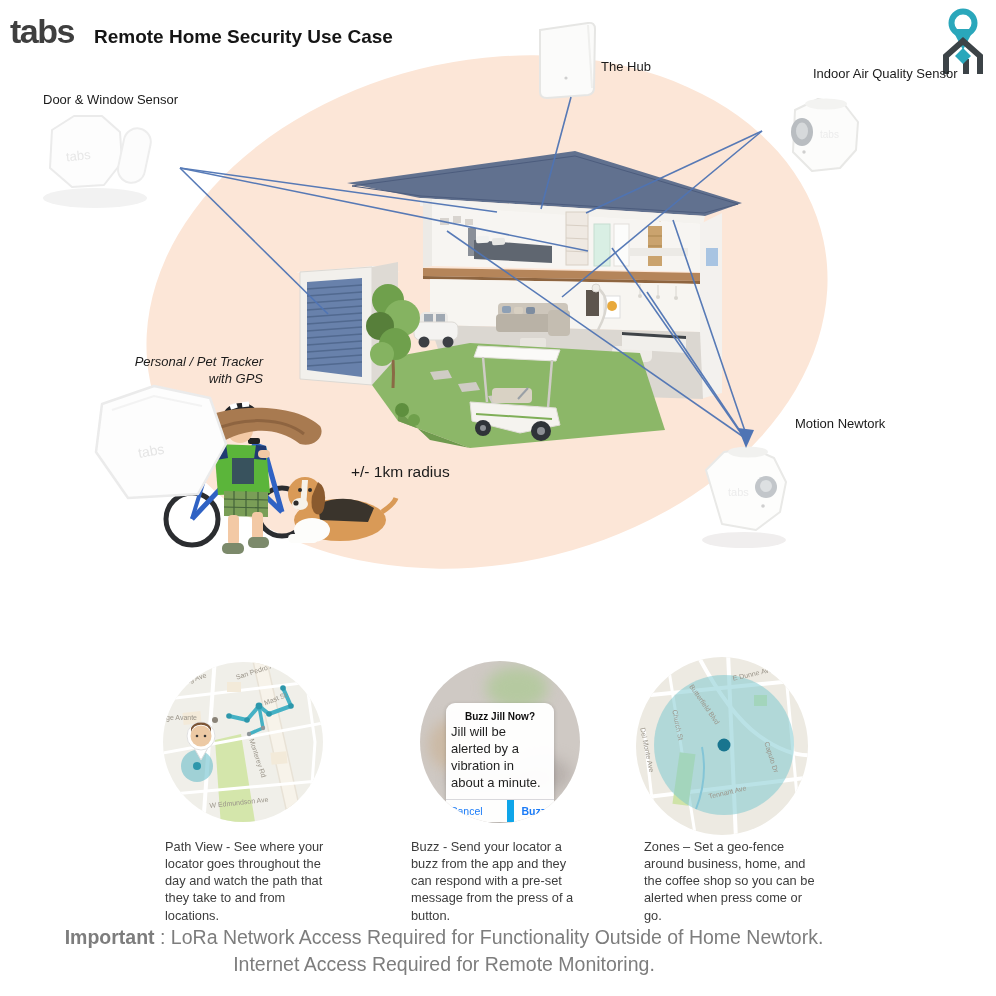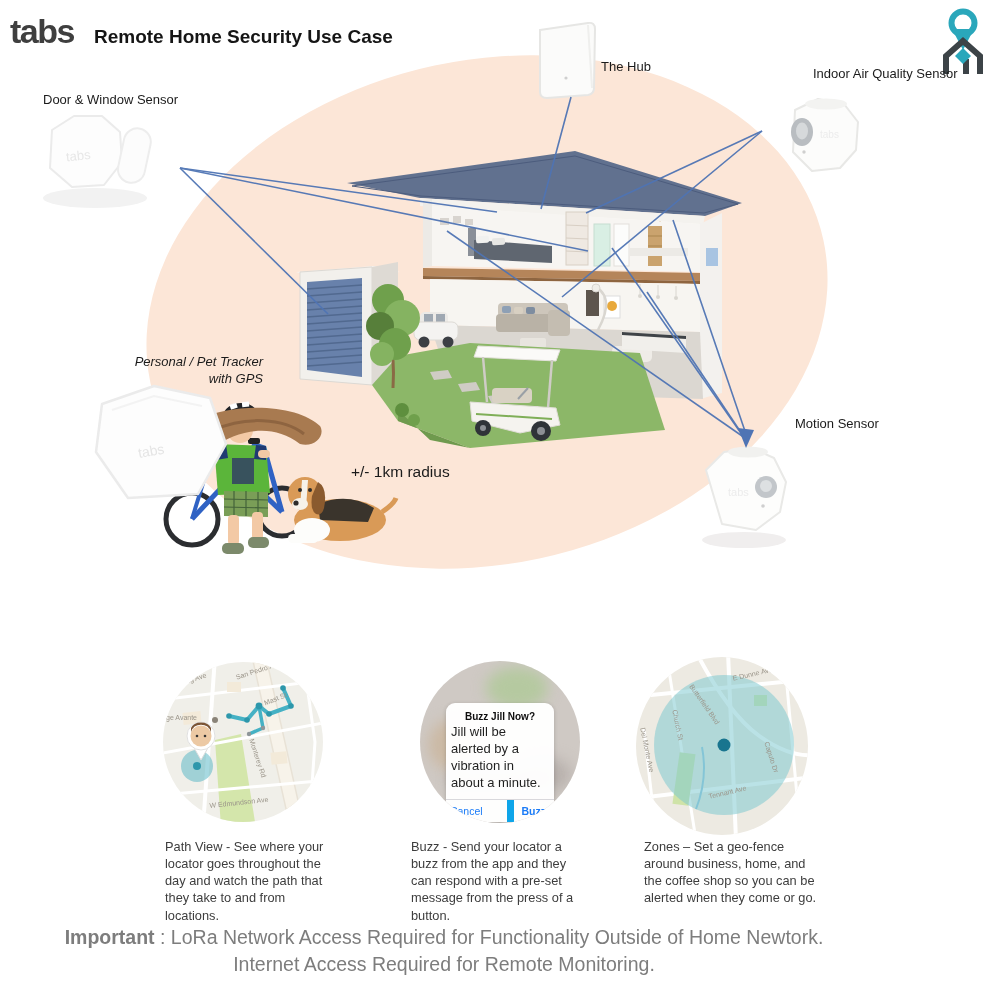--- a/index.html
+++ b/index.html
@@ -299,21 +299,21 @@
 <div class="abs title">Remote Home Security Use Case</div>
 
 <div class="abs dlabel" style="left:43px;top:92px">Door &amp; Window Sensor</div>
 <div class="abs dlabel" style="left:601px;top:59px">The Hub</div>
 <div class="abs dlabel" style="left:813px;top:66px">Indoor Air Quality Sensor</div>
 <div class="abs dlabel tracker-label" style="left:100px;top:354px;width:163px">
   <span>Personal / Pet Tracker</span><br>
   <span>with GPS</span>
 </div>
 <div class="abs dlabel radius" style="left:351px;top:463px">+/- 1km radius</div>
-<div class="abs dlabel" style="left:795px;top:416px">Motion Sensor</div>
+<div class="abs dlabel" style="left:795px;top:416px">Motion Newtork</div>
 
 <div class="abs appcircle" style="left:163px;top:662px;width:160px;height:160px;background:#f0efe9">
   <svg width="160" height="160" viewBox="0 0 160 160">
     <path d="M96,-5 L134,165" stroke="#e8e2d6" stroke-width="15" fill="none"></path>
     <path d="M96,-5 L134,165" stroke="#f7f3ea" stroke-width="12" fill="none"></path>
     <polygon points="52,78 78,72 92,160 58,165" fill="#d4e6ab"></polygon>
     <path d="M52,-5 L40,165" stroke="#fff" stroke-width="4" fill="none"></path>
     <path d="M-5,38 L165,18" stroke="#fff" stroke-width="3" fill="none"></path>
     <path d="M-5,92 L60,80 L165,60" stroke="#fff" stroke-width="3" fill="none"></path>
     <path d="M10,132 L165,118" stroke="#fff" stroke-width="3" fill="none"></path>
@@ -392,20 +392,20 @@
   <span class="maplbl" style="left:96px;top:18px;transform:rotate(-13deg)">E Dunne Ave</span>
   <span class="maplbl" style="left:58px;top:26px;transform:rotate(55deg)">Butterfield Blvd</span>
   <span class="maplbl" style="left:42px;top:52px;transform:rotate(78deg)">Church St</span>
   <span class="maplbl" style="left:10px;top:70px;transform:rotate(78deg)">Del Monte Ave</span>
   <span class="maplbl" style="left:134px;top:84px;transform:rotate(72deg)">Caputo Dr</span>
   <span class="maplbl" style="left:72px;top:136px;transform:rotate(-13deg)">Tennant Ave</span>
 </div>
 
 <div class="abs caption" style="left:165px;top:838px">Path View - See where your locator goes throughout the day and watch the path that they take to and from locations.</div>
 <div class="abs caption" style="left:411px;top:838px">Buzz - Send your locator a buzz from the app and they can respond with a pre-set message from the press of a button.</div>
-<div class="abs caption" style="left:644px;top:838px">Zones – Set a geo-fence around business, home, and the coffee shop so you can be alerted when they come or go.</div>
+<div class="abs caption" style="left:644px;top:838px">Zones – Set a geo-fence around business, home, and the coffee shop so you can be alerted when press come or go.</div>
 
 <div class="abs footer">
   <div>
     <b>Important</b><span> : LoRa Network Access Required for Functionality Outside of Home Newtork.</span>
   </div>
   <div>Internet Access Required for Remote Monitoring.</div>
 </div>
 
 </body></html>

